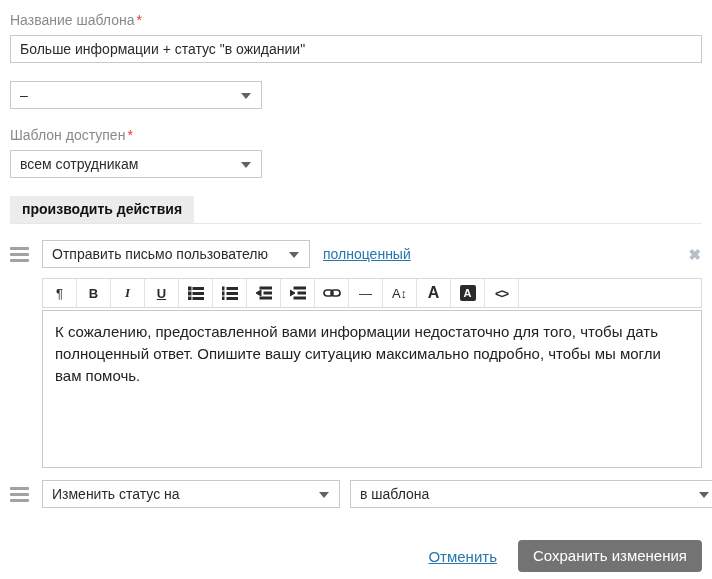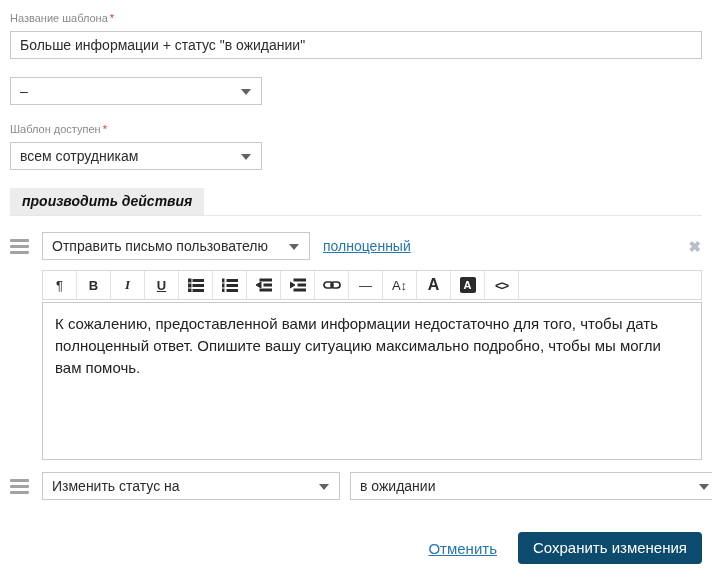--- a/index.html
+++ b/index.html
@@ -7,21 +7,21 @@
   body {
     width: 712px; height: 579px;
     font-family: "Liberation Sans", sans-serif;
     color: #333;
     overflow: hidden;
   }
   .page { padding: 10px; width: 712px; }
 
   
   .field-label {
-    font-size: 11px; color: #8a8a8a; margin-bottom: 7px; margin-top: 2px;
+    font-size: 14px; color: #8a8a8a; margin-bottom: 7px; margin-top: 2px;
   }
   .req { color: #e03535; margin-left: 2px; }
 
   
   .text-input {
     display: block; width: 692px; height: 28px;
     border: 1px solid #c9c9c9; background: #fff;
     font-family: "Liberation Sans", sans-serif;
     font-size: 14px; color: #2b2b2b; padding: 0 9px; outline: none;
   }
@@ -36,21 +36,21 @@
     position: absolute; right: 10px; top: 50%; margin-top: -2px;
     width: 0; height: 0;
     border-left: 5px solid transparent; border-right: 5px solid transparent;
     border-top: 6px solid #5f6368;
   }
   .w-narrow { width: 252px; }
 
   .gap18 { height: 18px; } .gap16 { height: 16px; }
 
   
-  .section-bar { border-bottom: 1px solid #e7e7e7; margin-top: 18px; font-style: italic; }
+  .section-bar { border-bottom: 1px solid #e7e7e7; margin-top: 18px; }
   .section-tab {
     display: inline-block; background: #ececec; color: #111;
     font-size: 14px; font-weight: bold; padding: 5px 12px 6px 12px;
   }
 
   
   .action-row { display: flex; align-items: center; margin-top: 16px; }
   .drag-handle { width: 20px; cursor: move; flex: 0 0 auto; }
   .drag-handle i {
     display: block; height: 3px; background: #a2a2a2; border-radius: 1px;
@@ -101,21 +101,21 @@
   .add-action {
     margin-left: 32px; margin-top: 5px; font-size: 14px; color: #438a3c;
     text-decoration: underline; cursor: pointer;
   }
   .footer-group { margin-left: auto; display: flex; align-items: center; margin-top: 18px; }
   .cancel-link {
     font-size: 15px; color: #2776ad; text-decoration: underline; cursor: pointer;
     margin-right: 21px;
   }
   .save-btn {
-    background: #0c4a6e; color: #fff; border: none; border-radius: 4px;
+    background: #737373; color: #fff; border: none; border-radius: 4px;
     font-family: "Liberation Sans", sans-serif; font-size: 15px;
     padding: 7px 15px 8px 15px; cursor: pointer;
   }
 </style>
 </head>
 <body>
 
 <div class="page">
 
   <div class="field-label">
@@ -240,21 +240,21 @@
     <span class="drag-handle">
         <i></i>
         <i></i>
         <i></i>
       </span>
     <div class="select row-select" style="width:298px">
       <span>Изменить статус на</span>
       <span class="caret"></span>
     </div>
     <div class="select row-select" style="width:370px; margin-left:10px">
-      <span>в ожидании</span>
+      <span>в шаблона</span>
       <span class="caret"></span>
     </div>
     <span class="row-close">✖</span>
   </div>
 
   <div class="bottom-row">
     <div class="footer-group">
       <a class="cancel-link">Отменить</a>
       <button class="save-btn">Сохранить изменения</button>
     </div>

